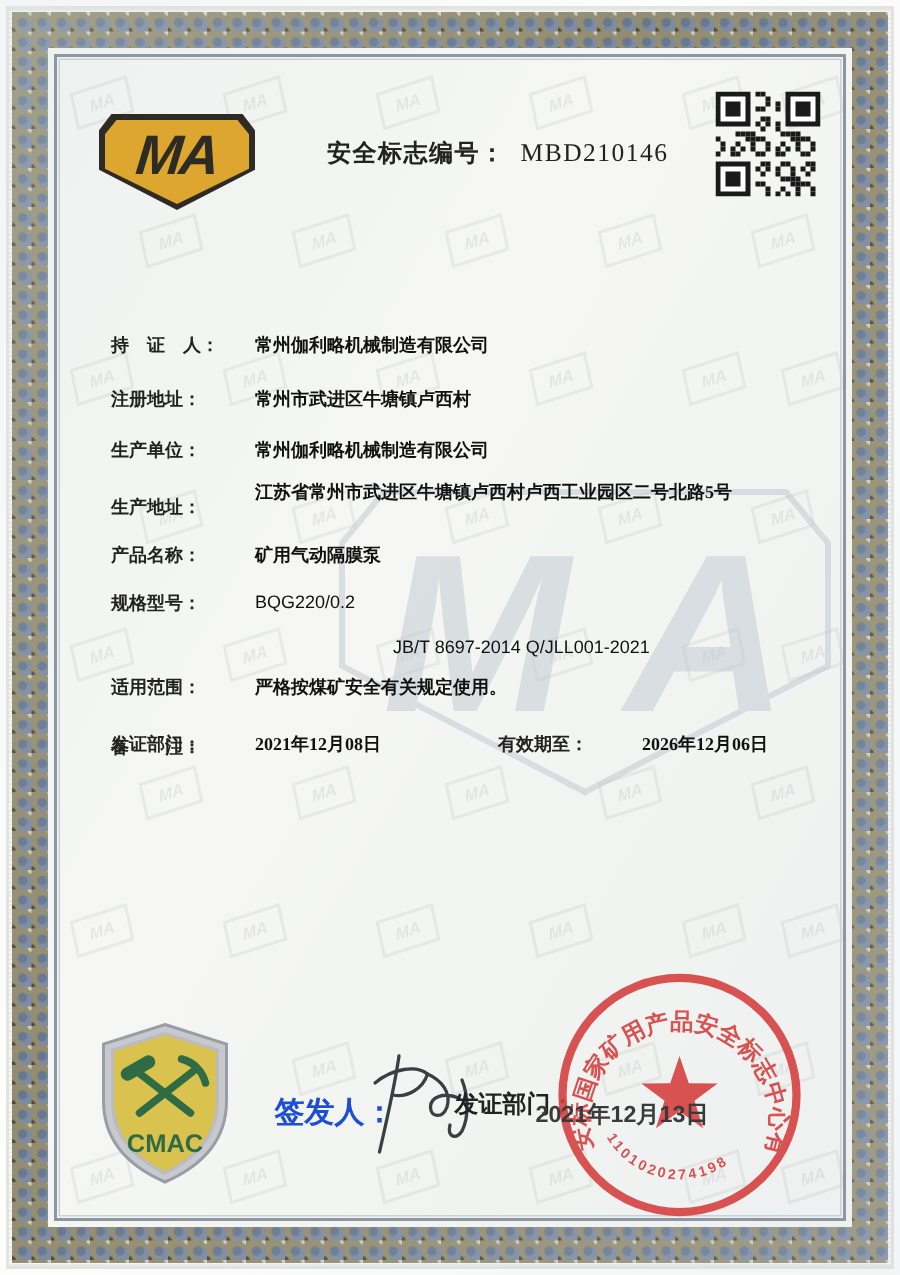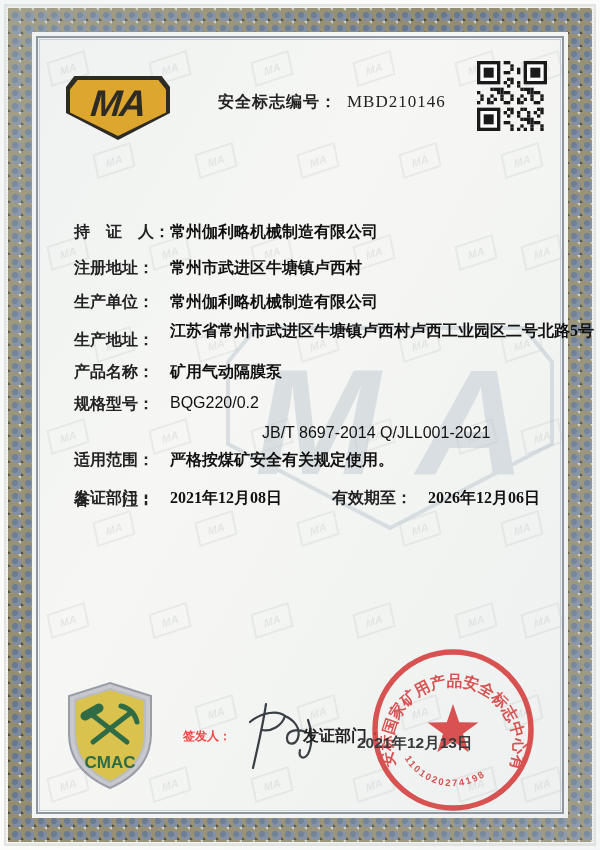--- a/index.html
+++ b/index.html
@@ -49,33 +49,33 @@
   .certno{position:absolute;left:186px;top:92px;font-size:16px;color:#222;margin-left:32px;}
   .certno b{font-weight:700;letter-spacing:1px;}
   .certno .val{font-family:"Liberation Serif",serif;font-size:17px;letter-spacing:1px;margin-left:10px;}
 
   #qr{position:absolute;left:477px;top:61px;width:70px;height:70px;}
 
   .title{position:absolute;left:40px;right:40px;top:140px;text-align:center;
     font-size:37px;font-weight:900;color:#151515;letter-spacing:3px;
     font-family:"Liberation Serif","DejaVu Serif",serif;}
 
-  .row{position:absolute;left:74px;font-size:16px;color:#1c1c1c;white-space:nowrap;}
+  .row{position:absolute;left:74px;font-size:12px;color:#1c1c1c;white-space:nowrap;}
   .row .lb{font-weight:700;color:#222;}
   .row .vl{position:absolute;left:96px;font-weight:600;color:#111;white-space:nowrap;}
   .vl.sans{font-family:"Liberation Sans","DejaVu Sans",sans-serif;font-weight:400;}
-  .wrapval{white-space:normal;width:370px;line-height:1.35;text-align:right;}
+  .wrapval{white-space:normal;width:370px;line-height:1.35;}
 
   .statement{position:absolute;left:70px;top:552px;width:466px;font-size:15.5px;line-height:1.5;
     color:#141414;font-weight:600;text-align:justify;text-indent:2em;}
 
   
   .cmac{position:absolute;left:63px;top:680px;width:94px;height:112px;}
 
-  .signer{position:absolute;left:183px;top:728px;font-size:12px;font-weight:700;color:#ef4444;}
+  .signer{position:absolute;left:183px;top:728px;font-size:20px;font-weight:700;color:#1d4ed8;}
   .sig{position:absolute;left:238px;top:692px;width:95px;height:90px;}
   .dept{position:absolute;left:303px;top:726px;font-size:16px;font-weight:700;color:#222;}
   .stampdate{position:absolute;left:357px;top:733px;font-size:15.5px;font-weight:700;color:#3a3a3a;
     font-family:"Liberation Sans","DejaVu Sans",sans-serif;z-index:6;}
 
   .seal{position:absolute;left:368px;top:645px;width:170px;height:170px;opacity:.88;z-index:5;}
 </style>
 </head>
 <body>
 

